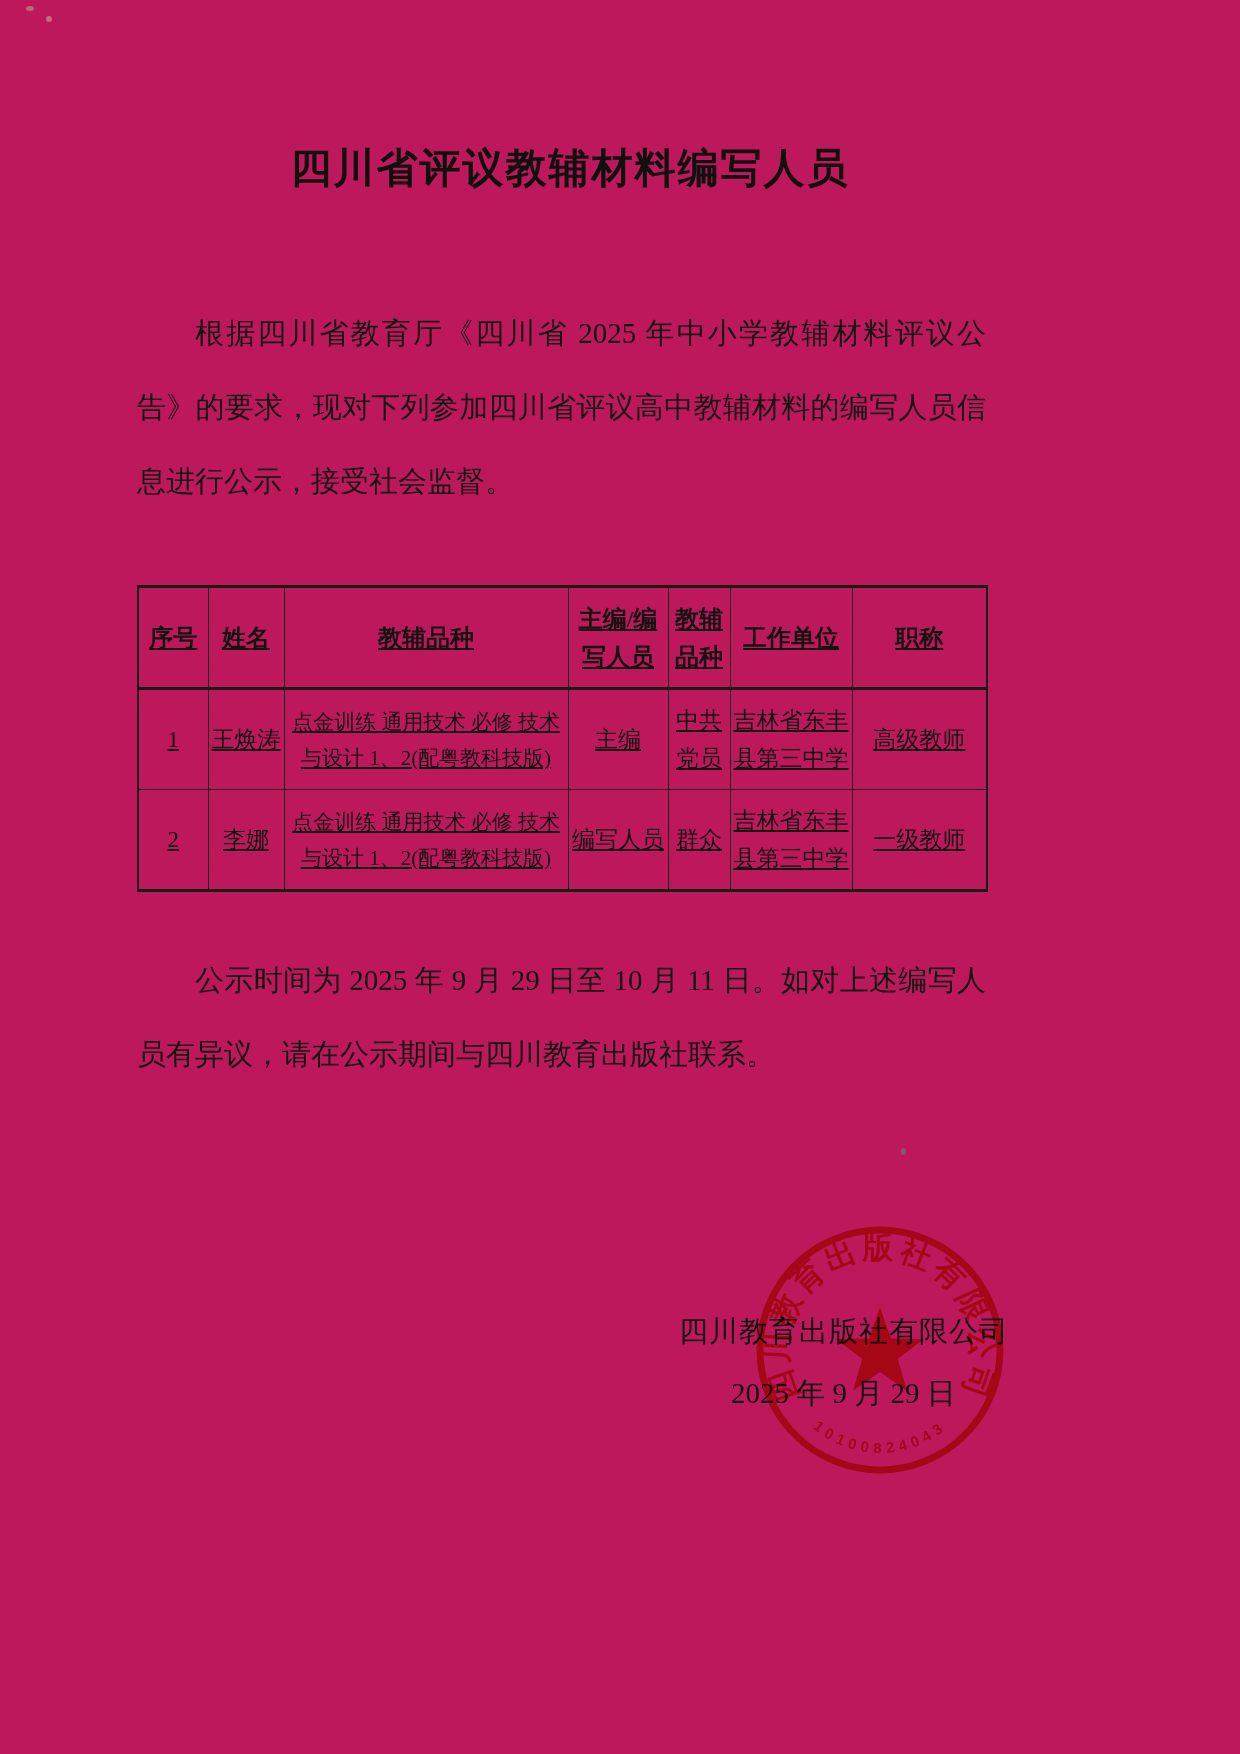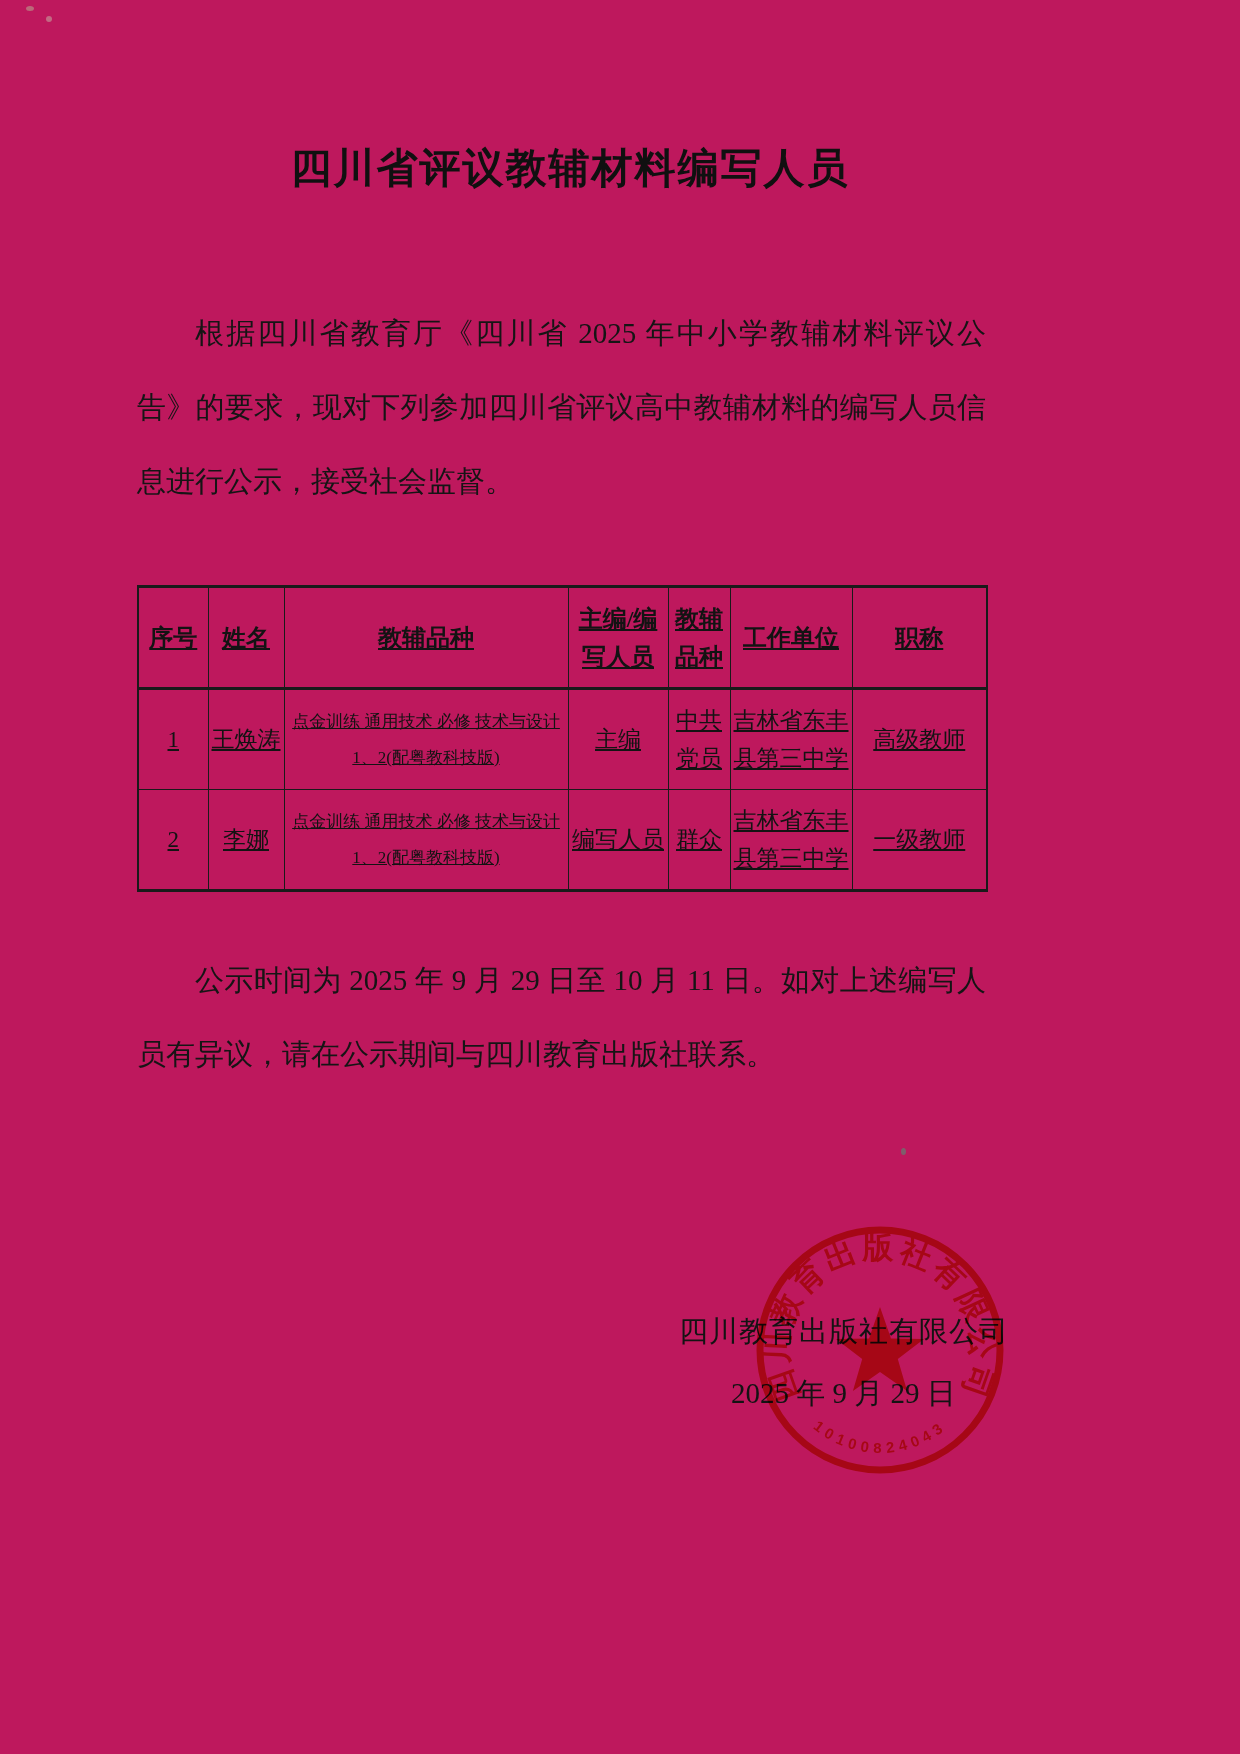--- a/index.html
+++ b/index.html
@@ -45,21 +45,21 @@
   table.editors th, table.editors td {
     border:1.5px solid #1a1a1a;
     text-align:center; vertical-align:middle;
     padding:2px 1px;
   }
   table.editors th {
     font-size:24px; font-weight:700; height:95px; line-height:38px;
     border-bottom:3px solid #1a1a1a;
   }
   table.editors td { font-size:23px; height:95px; line-height:38px; }
-  table.editors td.cell-material { font-size:17px; line-height:36px; padding:2px 2px; }
+  table.editors td.cell-material { font-size:21px; line-height:36px; padding:2px 2px; }
 
   
   .sig-company { position:absolute; left:679px; top:1312px; font-size:29px; letter-spacing:1px; color:#131313; }
   .sig-date    { position:absolute; left:731px; top:1374px; font-size:29px; color:#131313; }
 
   
   .stamp {
     position:absolute; left:750px; top:1220px; width:260px; height:260px;
     mix-blend-mode:multiply; opacity:.93; pointer-events:none;
   }

